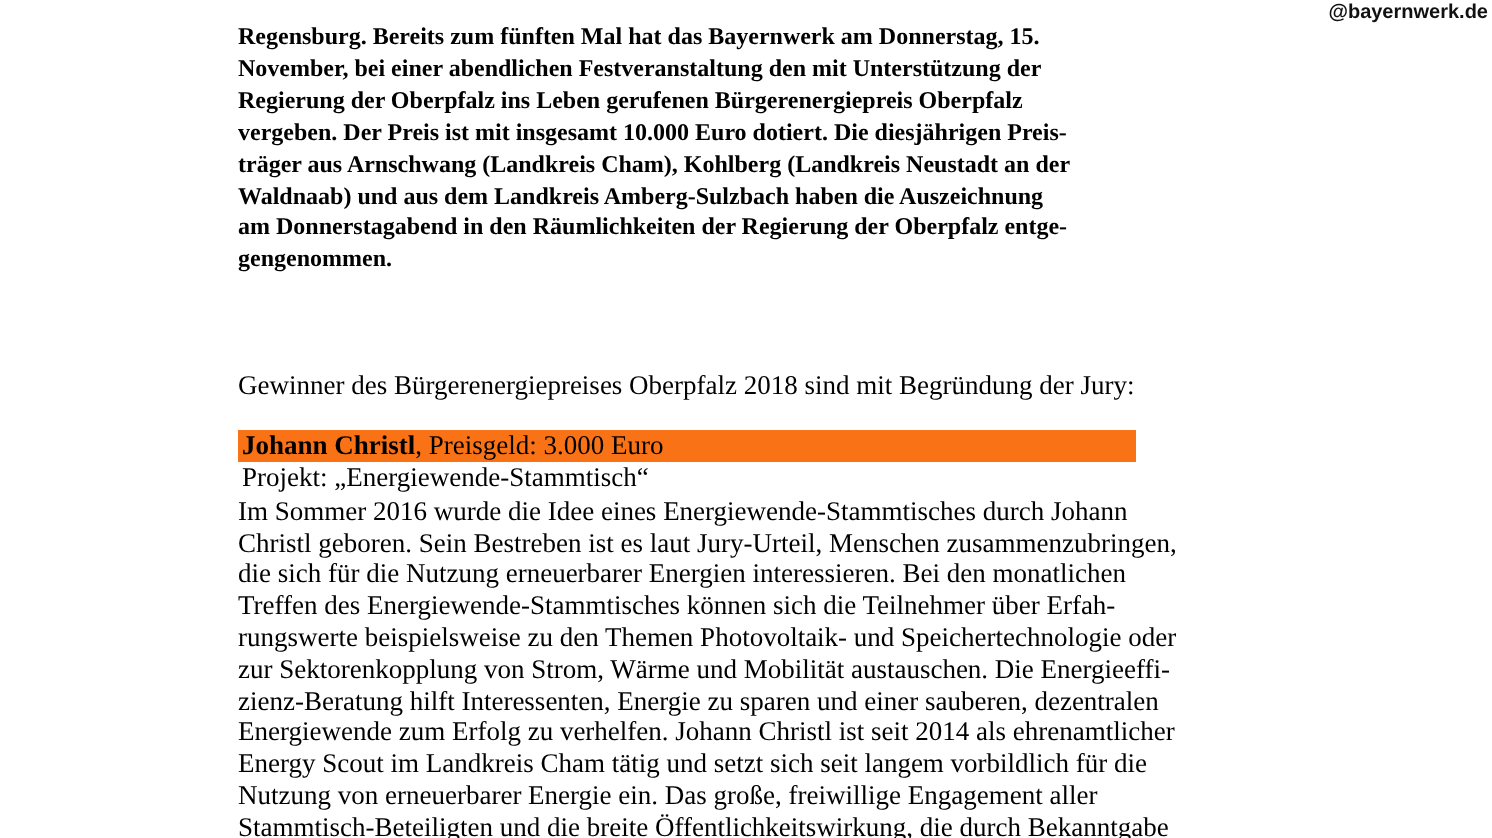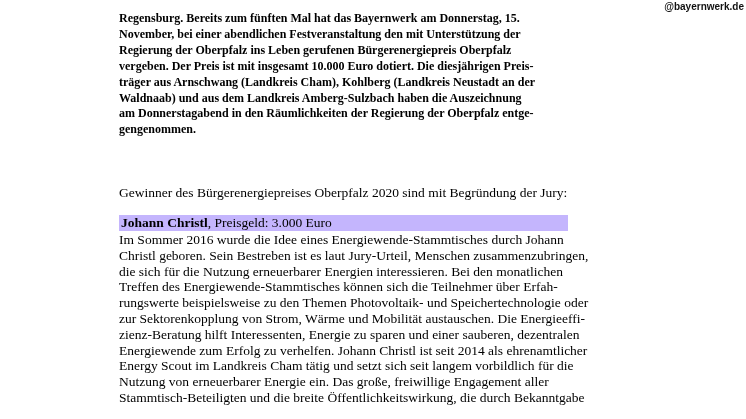--- a/index.html
+++ b/index.html
@@ -88,29 +88,30 @@
 
     <p class="lead">Regensburg. Bereits zum fünften Mal hat das Bayernwerk am Donnerstag, 15.
 November, bei einer abendlichen Festveranstaltung den mit Unterstützung der
 Regierung der Oberpfalz ins Leben gerufenen Bürgerenergiepreis Oberpfalz
 vergeben. Der Preis ist mit insgesamt 10.000 Euro dotiert. Die diesjährigen Preis-
 träger aus Arnschwang (Landkreis Cham), Kohlberg (Landkreis Neustadt an der
 Waldnaab) und aus dem Landkreis Amberg-Sulzbach haben die Auszeichnung
 am Donnerstagabend in den Räumlichkeiten der Regierung der Oberpfalz entge-
 gengenommen.</p>
 
-    <p class="intro">Gewinner des Bürgerenergiepreises Oberpfalz 2020 sind mit Begründung der Jury:</p>
+    <p class="intro">Gewinner des Bürgerenergiepreises Oberpfalz 2018 sind mit Begründung der Jury:</p>
 
     <div class="winner-block">
 
-      <div class="winner-header" style="background-color: #c4b5fd;">
+      <div class="winner-header" style="background-color: #f97316;">
         <span class="winner-name">Johann Christl</span><span>, Preisgeld: 3.000 Euro</span>
       </div>
 
 
+      <div class="winner-project">Projekt: „Energiewende-Stammtisch“</div>
 
     </div>
 
     <p class="body-text">Im Sommer 2016 wurde die Idee eines Energiewende-Stammtisches durch Johann
 Christl geboren. Sein Bestreben ist es laut Jury-Urteil, Menschen zusammenzubringen,
 die sich für die Nutzung erneuerbarer Energien interessieren. Bei den monatlichen
 Treffen des Energiewende-Stammtisches können sich die Teilnehmer über Erfah-
 rungswerte beispielsweise zu den Themen Photovoltaik- und Speichertechnologie oder
 zur Sektorenkopplung von Strom, Wärme und Mobilität austauschen. Die Energieeffi-
 zienz-Beratung hilft Interessenten, Energie zu sparen und einer sauberen, dezentralen

